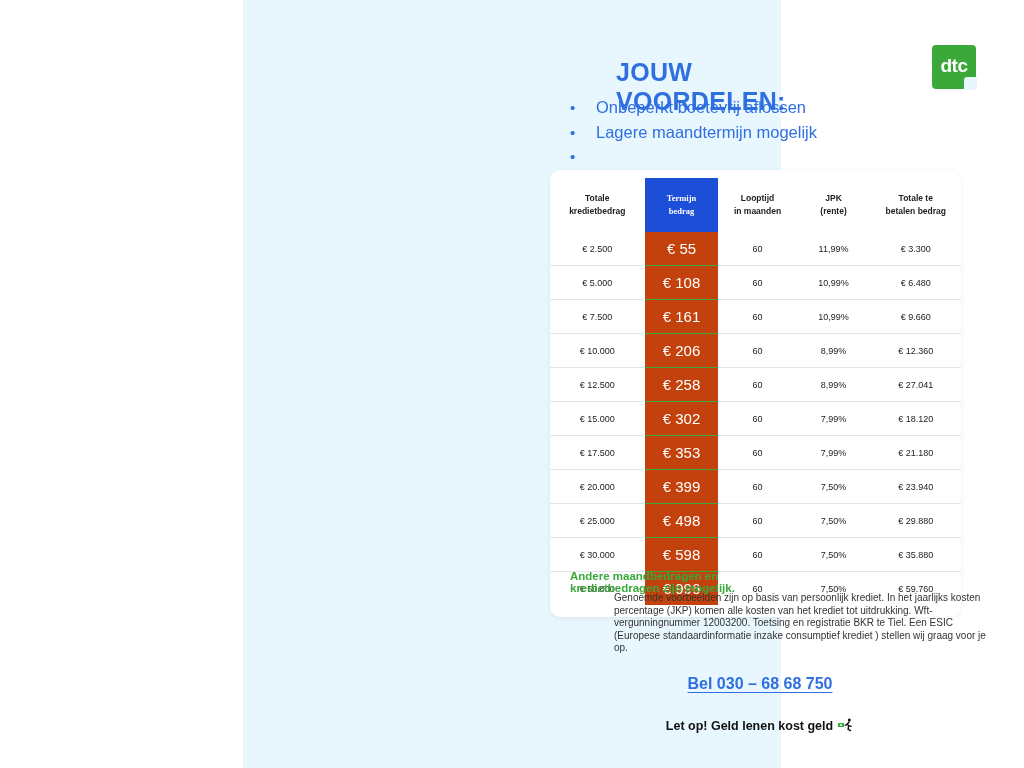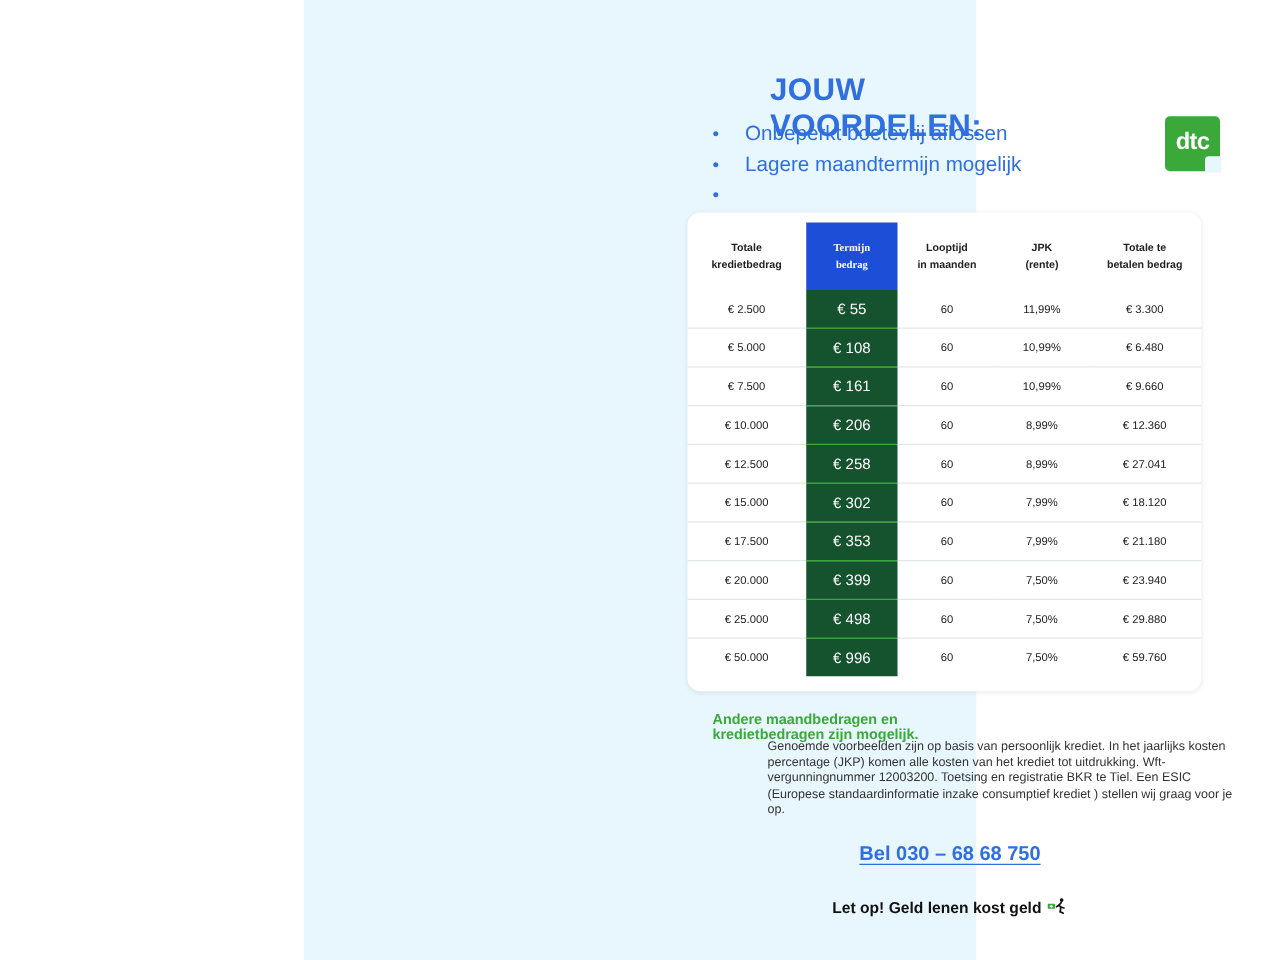--- a/index.html
+++ b/index.html
@@ -30,21 +30,20 @@
     position: absolute;
     left: 689px;
     top: 45px;
     width: 44px;
     height: 44px;
     background: #3aa93a;
     border-radius: 4px 4px 10px 4px;
     display: flex;
     align-items: center;
     justify-content: center;
-    margin-top: 48px;
   }
   .logo-text {
     color: #ffffff;
     font-size: 19px;
     font-weight: bold;
     letter-spacing: -0.5px;
     line-height: 1;
     padding-bottom: 4px;
   }
   .logo-notch {
@@ -123,24 +122,24 @@
   }
   table.rates td {
     font-size: 9px;
     color: #222222;
     text-align: center;
     padding: 8px 2px;
     border-bottom: 1px solid #e3e6e8;
     margin-left: 32px;
   }
   table.rates td.green-col {
-    background: #14532d;
+    background: #c2410c;
     color: #ffffff;
     border-bottom: 1px solid #3aa93a;
-    font-size: 12px;
+    font-size: 15px;
   }
   table.rates tr:last-child td {
     border-bottom: none;
   }
   table.rates tr:last-child td.green-col {
     border-radius: 0 0 0 0;
   }
   col.c1 { width: 23%; }
   col.c2 { width: 18%; }
   col.c3 { width: 19%; }
@@ -311,20 +310,27 @@
             <td>€ 23.940</td>
           </tr>
           <tr>
             <td>€ 25.000</td>
             <td class="green-col">€ 498</td>
             <td>60</td>
             <td>7,50%</td>
             <td>€ 29.880</td>
           </tr>
           <tr>
+            <td>€ 30.000</td>
+            <td class="green-col">€ 598</td>
+            <td>60</td>
+            <td>7,50%</td>
+            <td>€ 35.880</td>
+          </tr>
+          <tr>
             <td>€ 50.000</td>
             <td class="green-col">€ 996</td>
             <td>60</td>
             <td>7,50%</td>
             <td>€ 59.760</td>
           </tr>
         </tbody>
       </table>
     </div>
 

